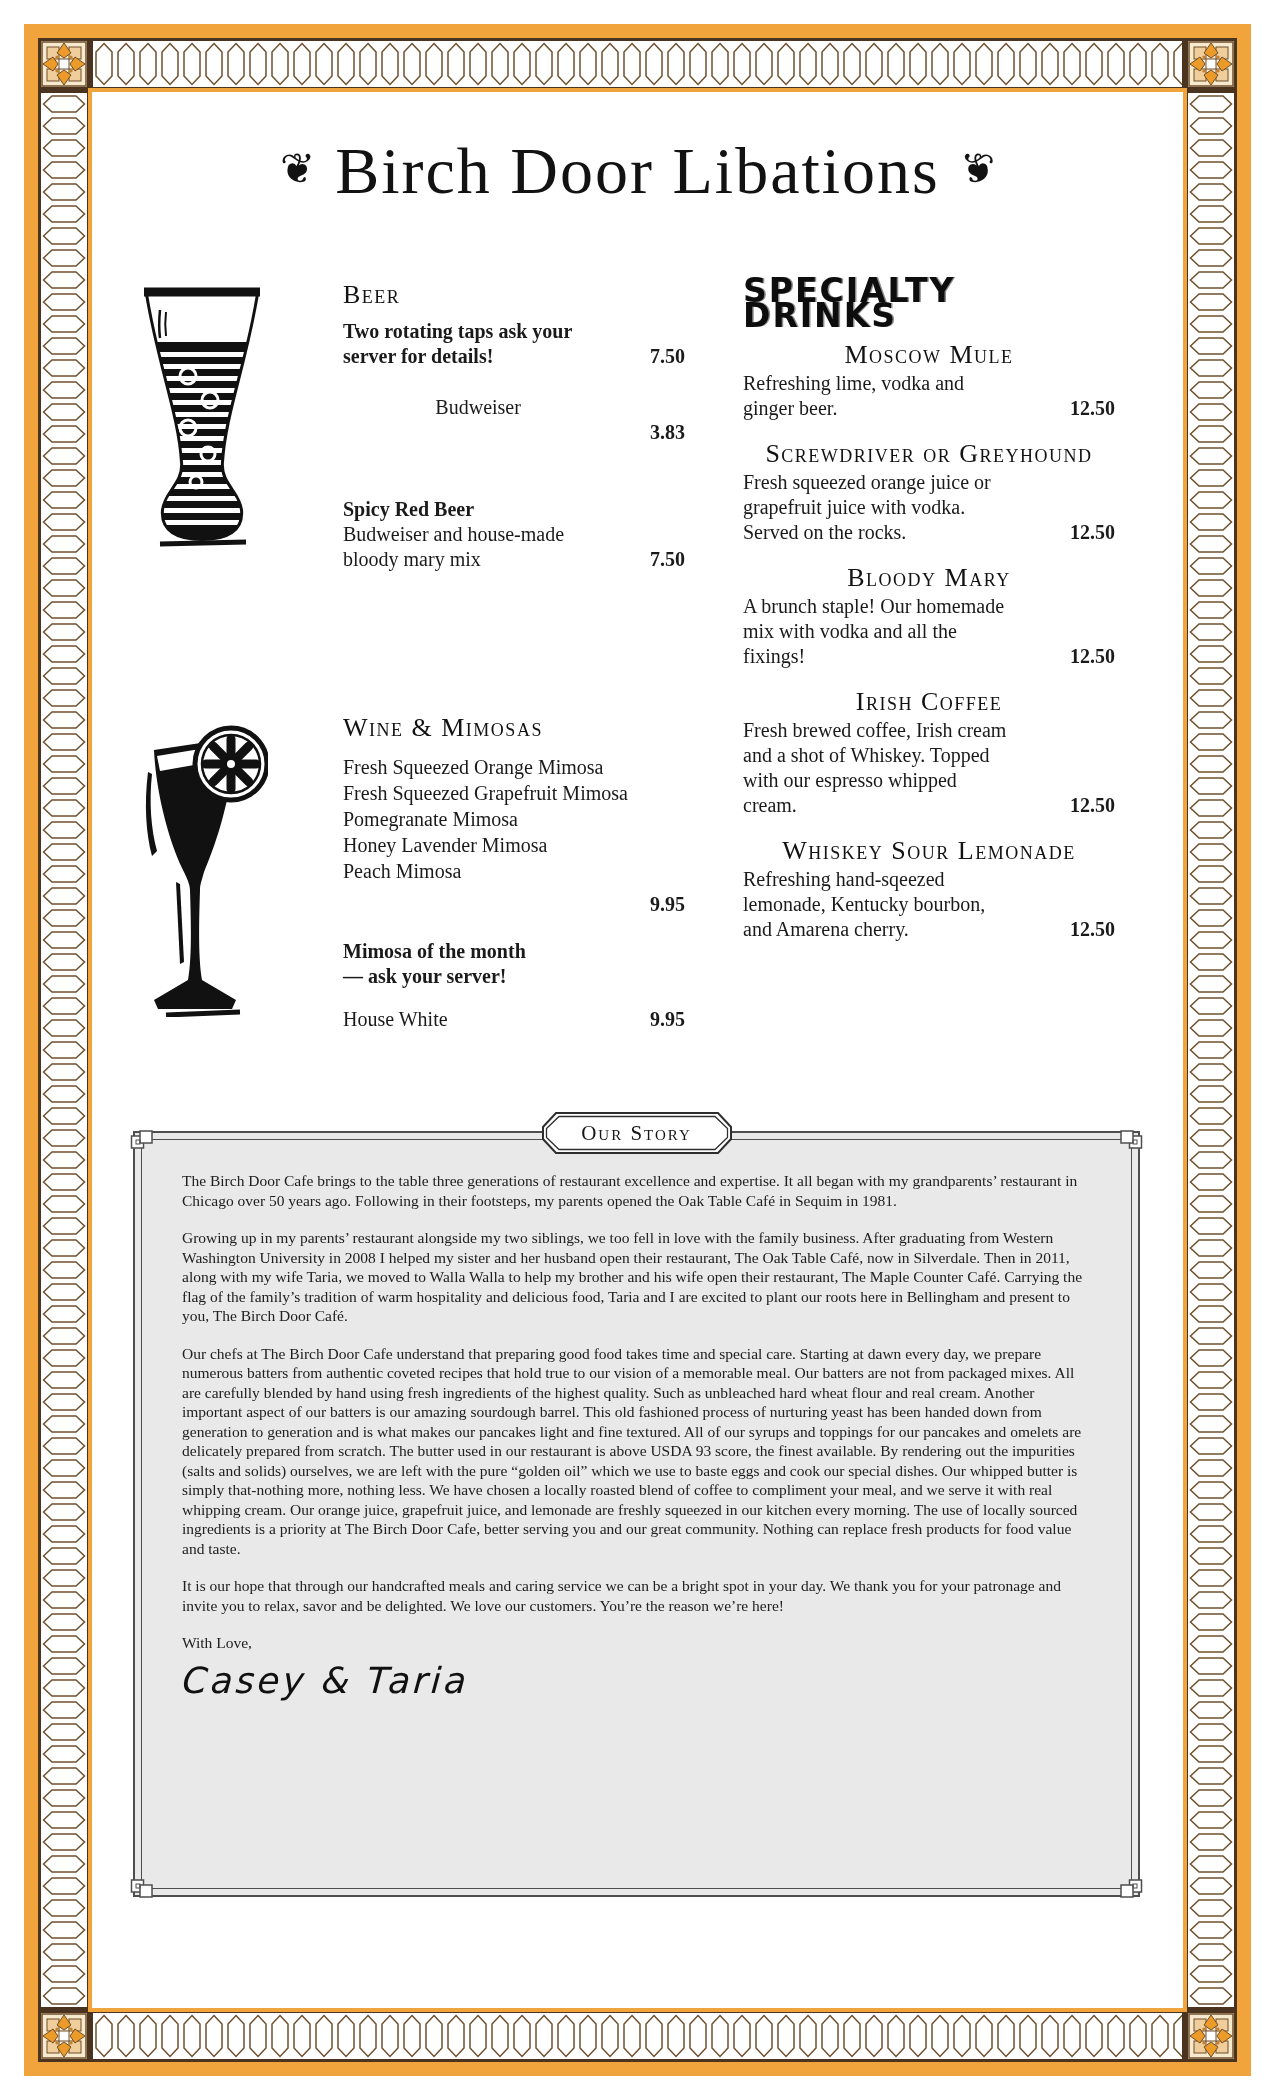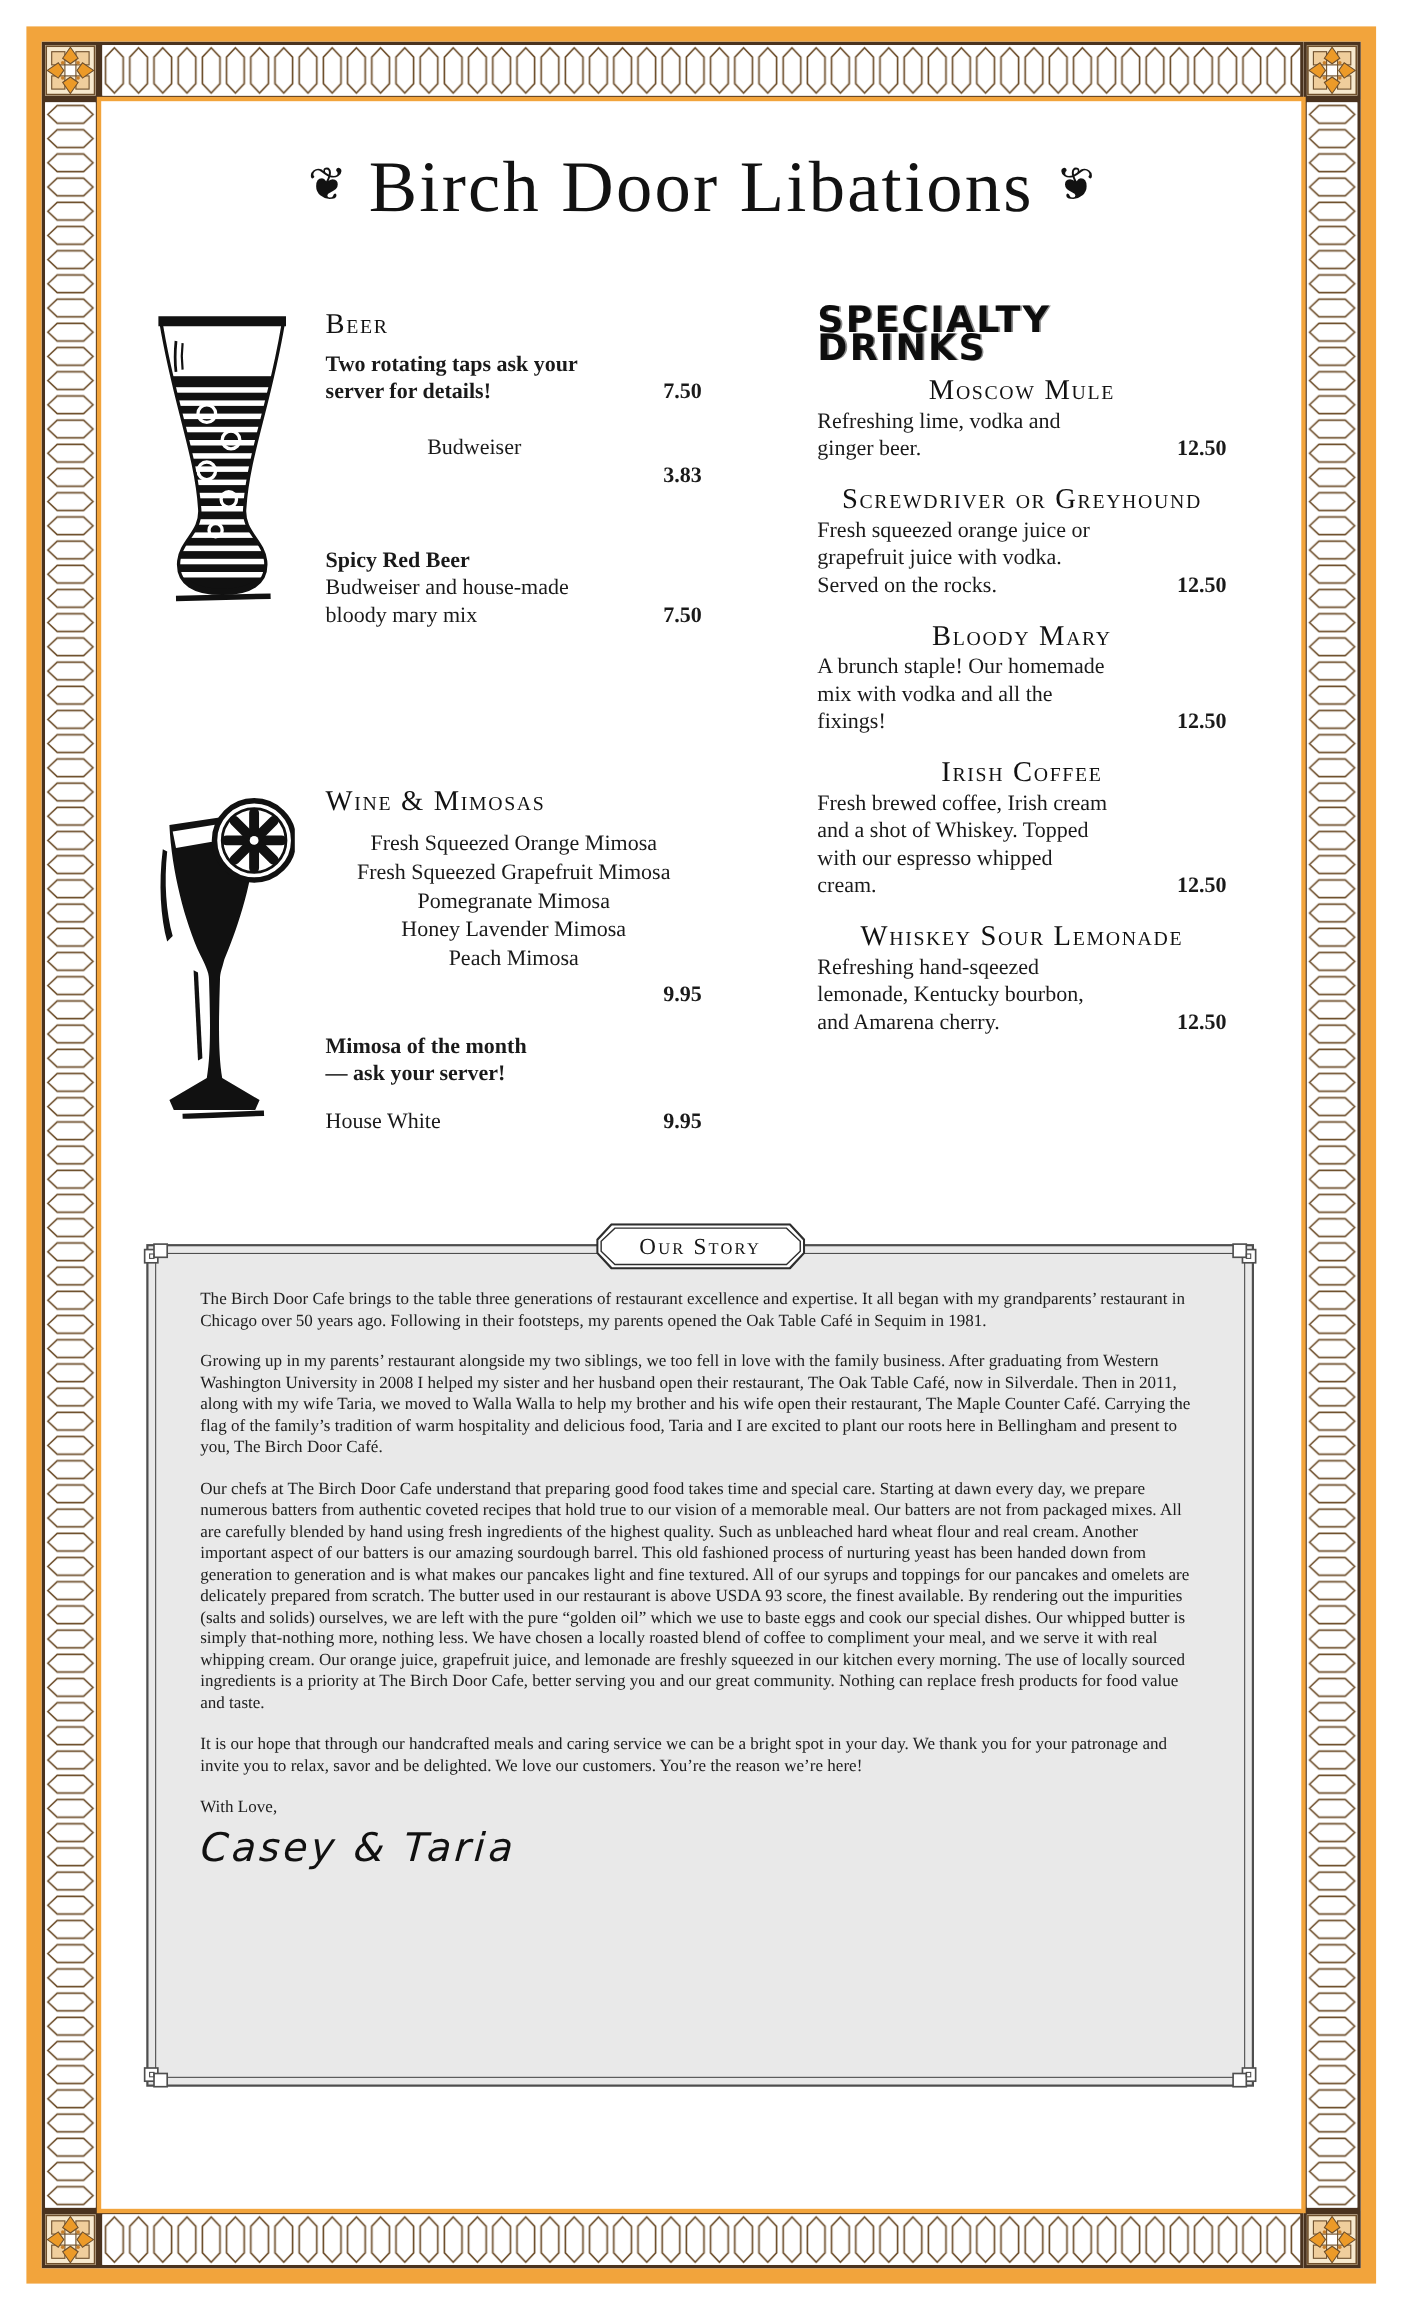--- a/index.html
+++ b/index.html
@@ -24,33 +24,33 @@
   .title-row{position:absolute;left:0;top:138px;width:100%;text-align:center;
              font-size:66px;line-height:1;letter-spacing:2px;color:#121212;white-space:nowrap;}
   .flourish{font-family:"DejaVu Sans",sans-serif;font-size:42px;vertical-align:10px;color:#121212;}
   .flourish.right{display:inline-block;transform:scaleX(-1);}
   .flourish.left{display:inline-block;}
   .title-text{padding:0 18px;}
 
   
   .sec-head{margin:0;font-size:26px;font-weight:normal;font-variant:small-caps;
             letter-spacing:1.5px;color:#121212;}
-  .menu-block{position:absolute;font-size:20px;line-height:25px;}
+  .menu-block{position:absolute;font-size:20px;line-height:25px;margin-left:47px;}
   .row{display:flex;justify-content:space-between;align-items:flex-end;}
   .desc{width:73%;}
   .price{font-weight:bold;white-space:nowrap;}
   .bold{font-weight:bold;}
 
   .beer-block{left:296px;top:282px;width:342px;}
   .beer-tap{margin-top:12px;}
   .beer-bud{margin-top:26px;flex-direction:column;}
   .beer-spicy{margin-top:52px;}
 
   .wine-block{left:296px;top:715px;width:342px;font-family:Liberation Serif, serif;}
-  .wine-list{margin-top:14px;line-height:26px;text-align:center;}
+  .wine-list{margin-top:14px;line-height:26px;}
   .wine-price{text-align:right;margin-top:8px;}
   .wine-month{margin-top:22px;line-height:25px;}
   .wine-house{margin-top:18px;}
 
   .right-col{position:absolute;left:743px;top:278px;width:372px;font-size:20px;line-height:25px;}
   .specialty-head{margin:0 0 14px 0;font-family:"DejaVu Sans",sans-serif;font-size:33px;
                   font-weight:bold;letter-spacing:2px;text-transform:uppercase;color:#0d0d0d;
                   text-shadow:1.5px 0 0 rgba(0,0,0,.45);}
   .drink{margin-bottom:20px;}
   .drink h3{margin:0 0 4px 0;text-align:center;}

